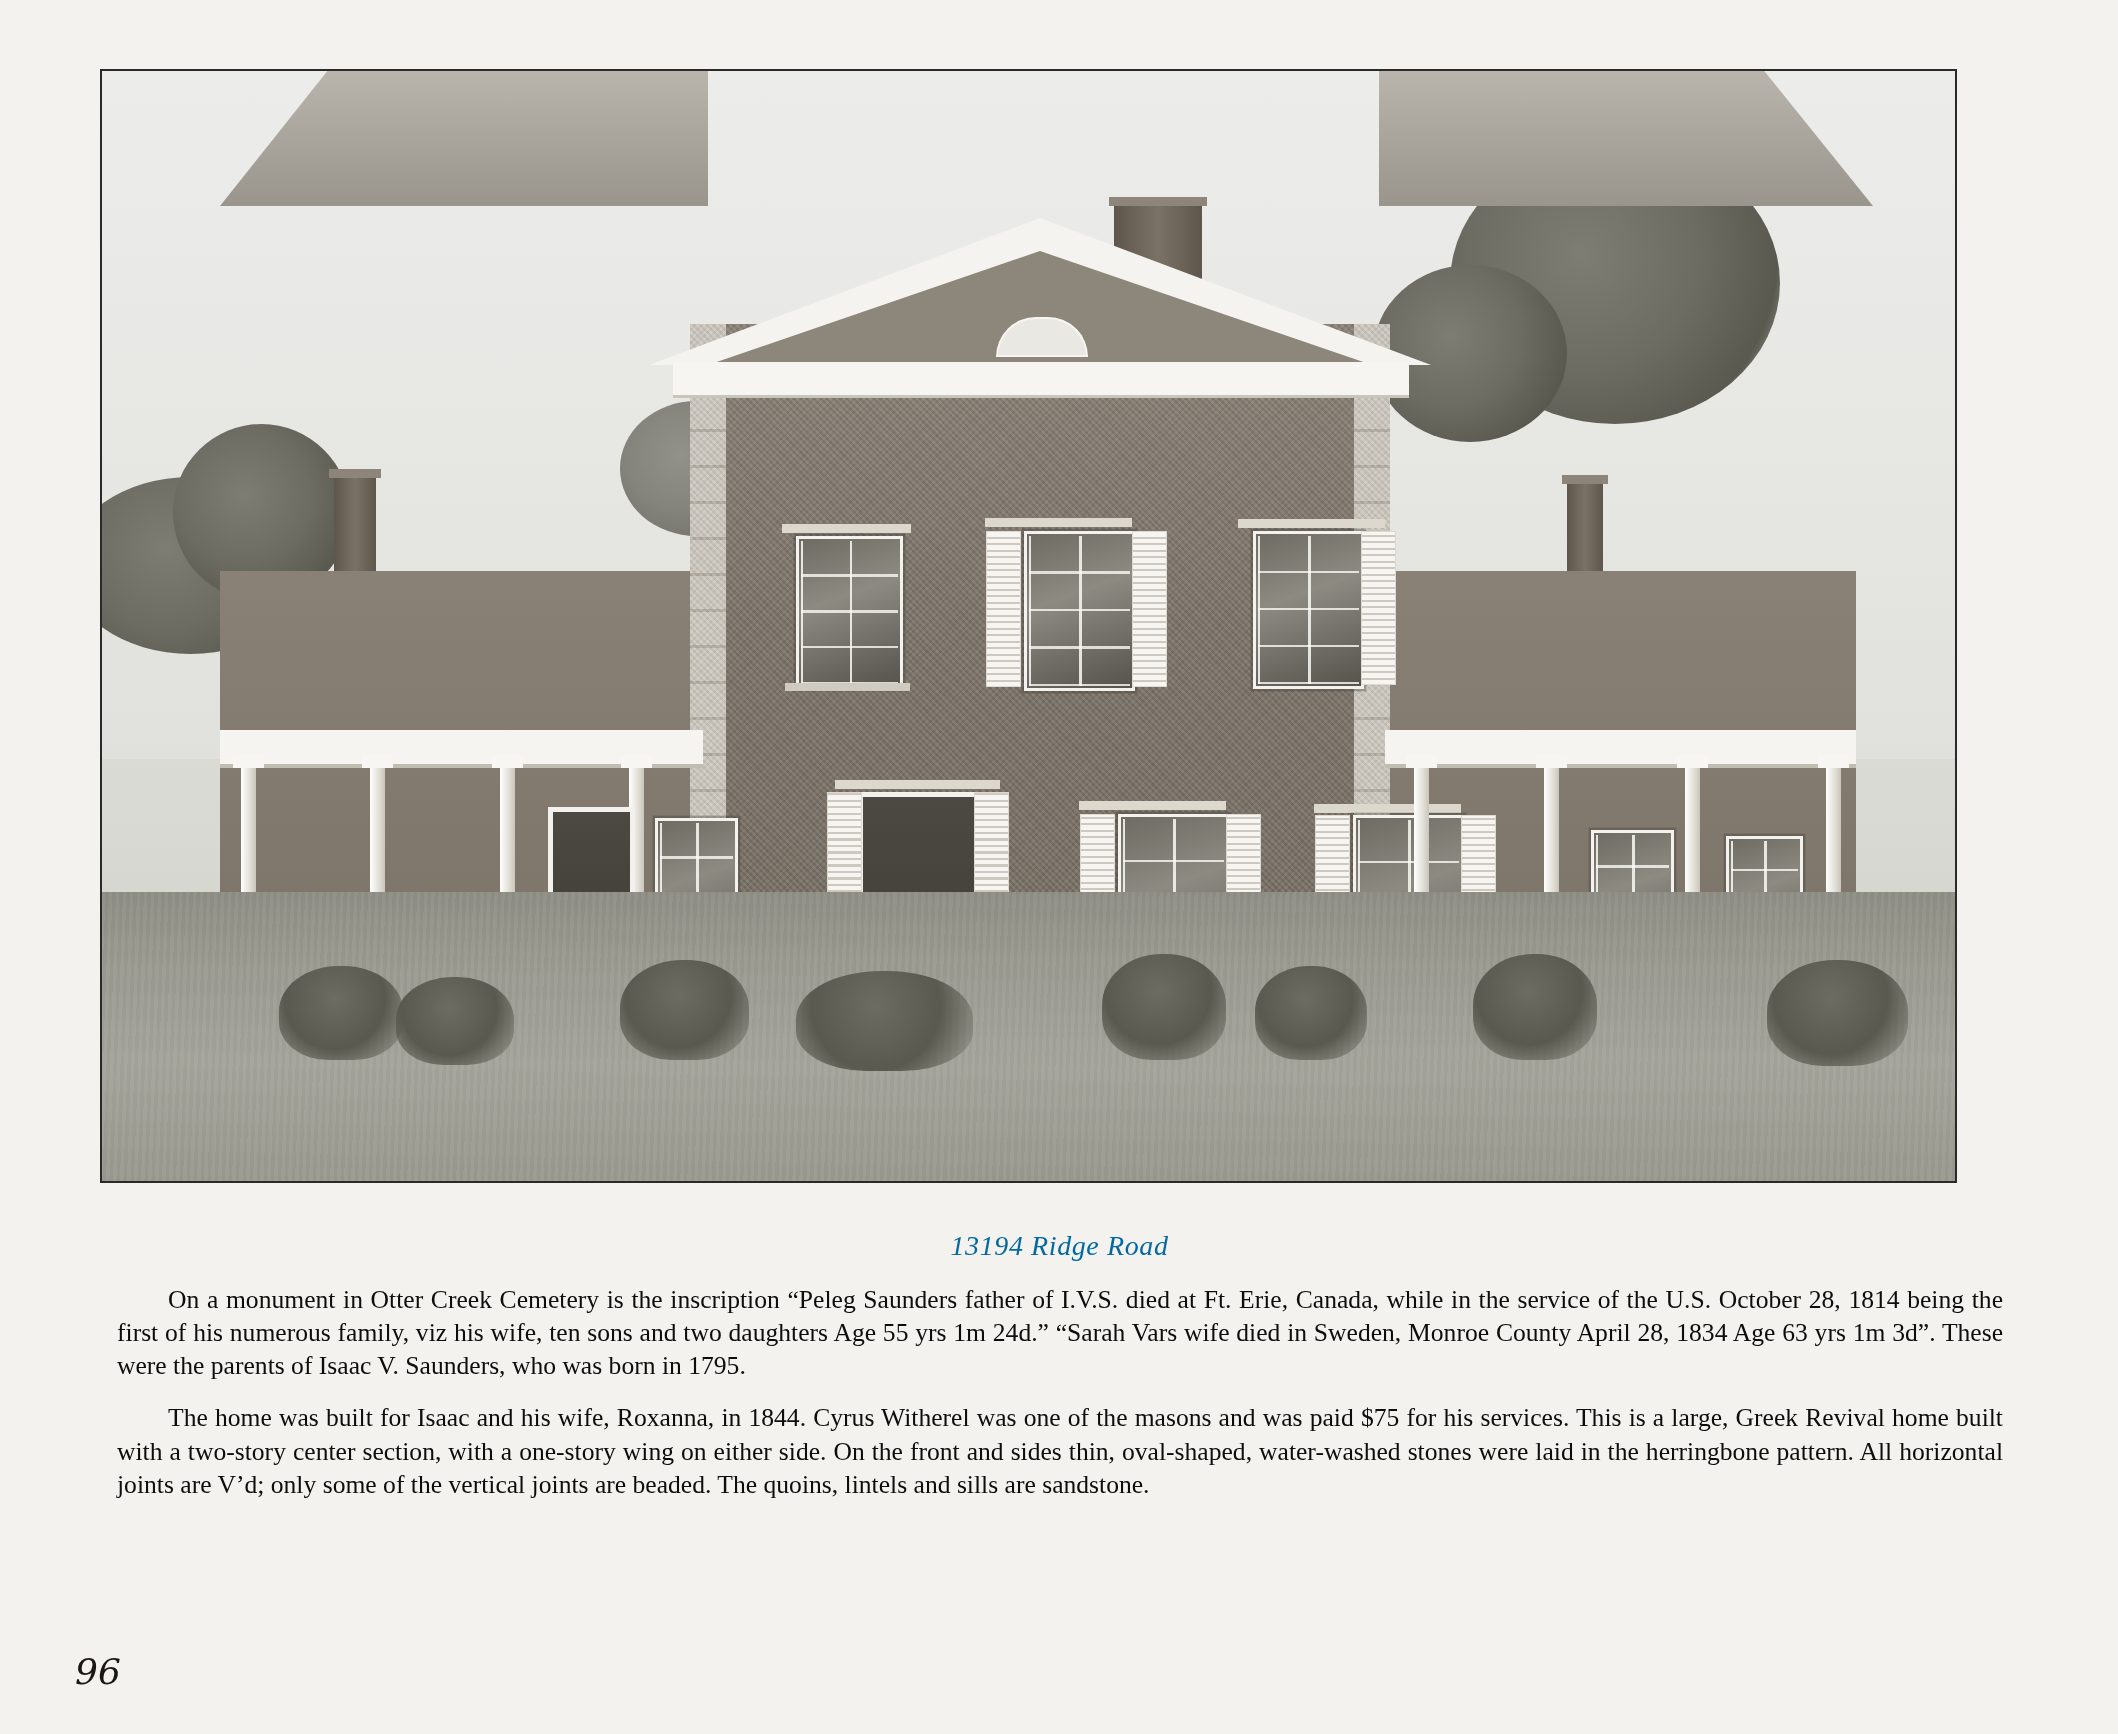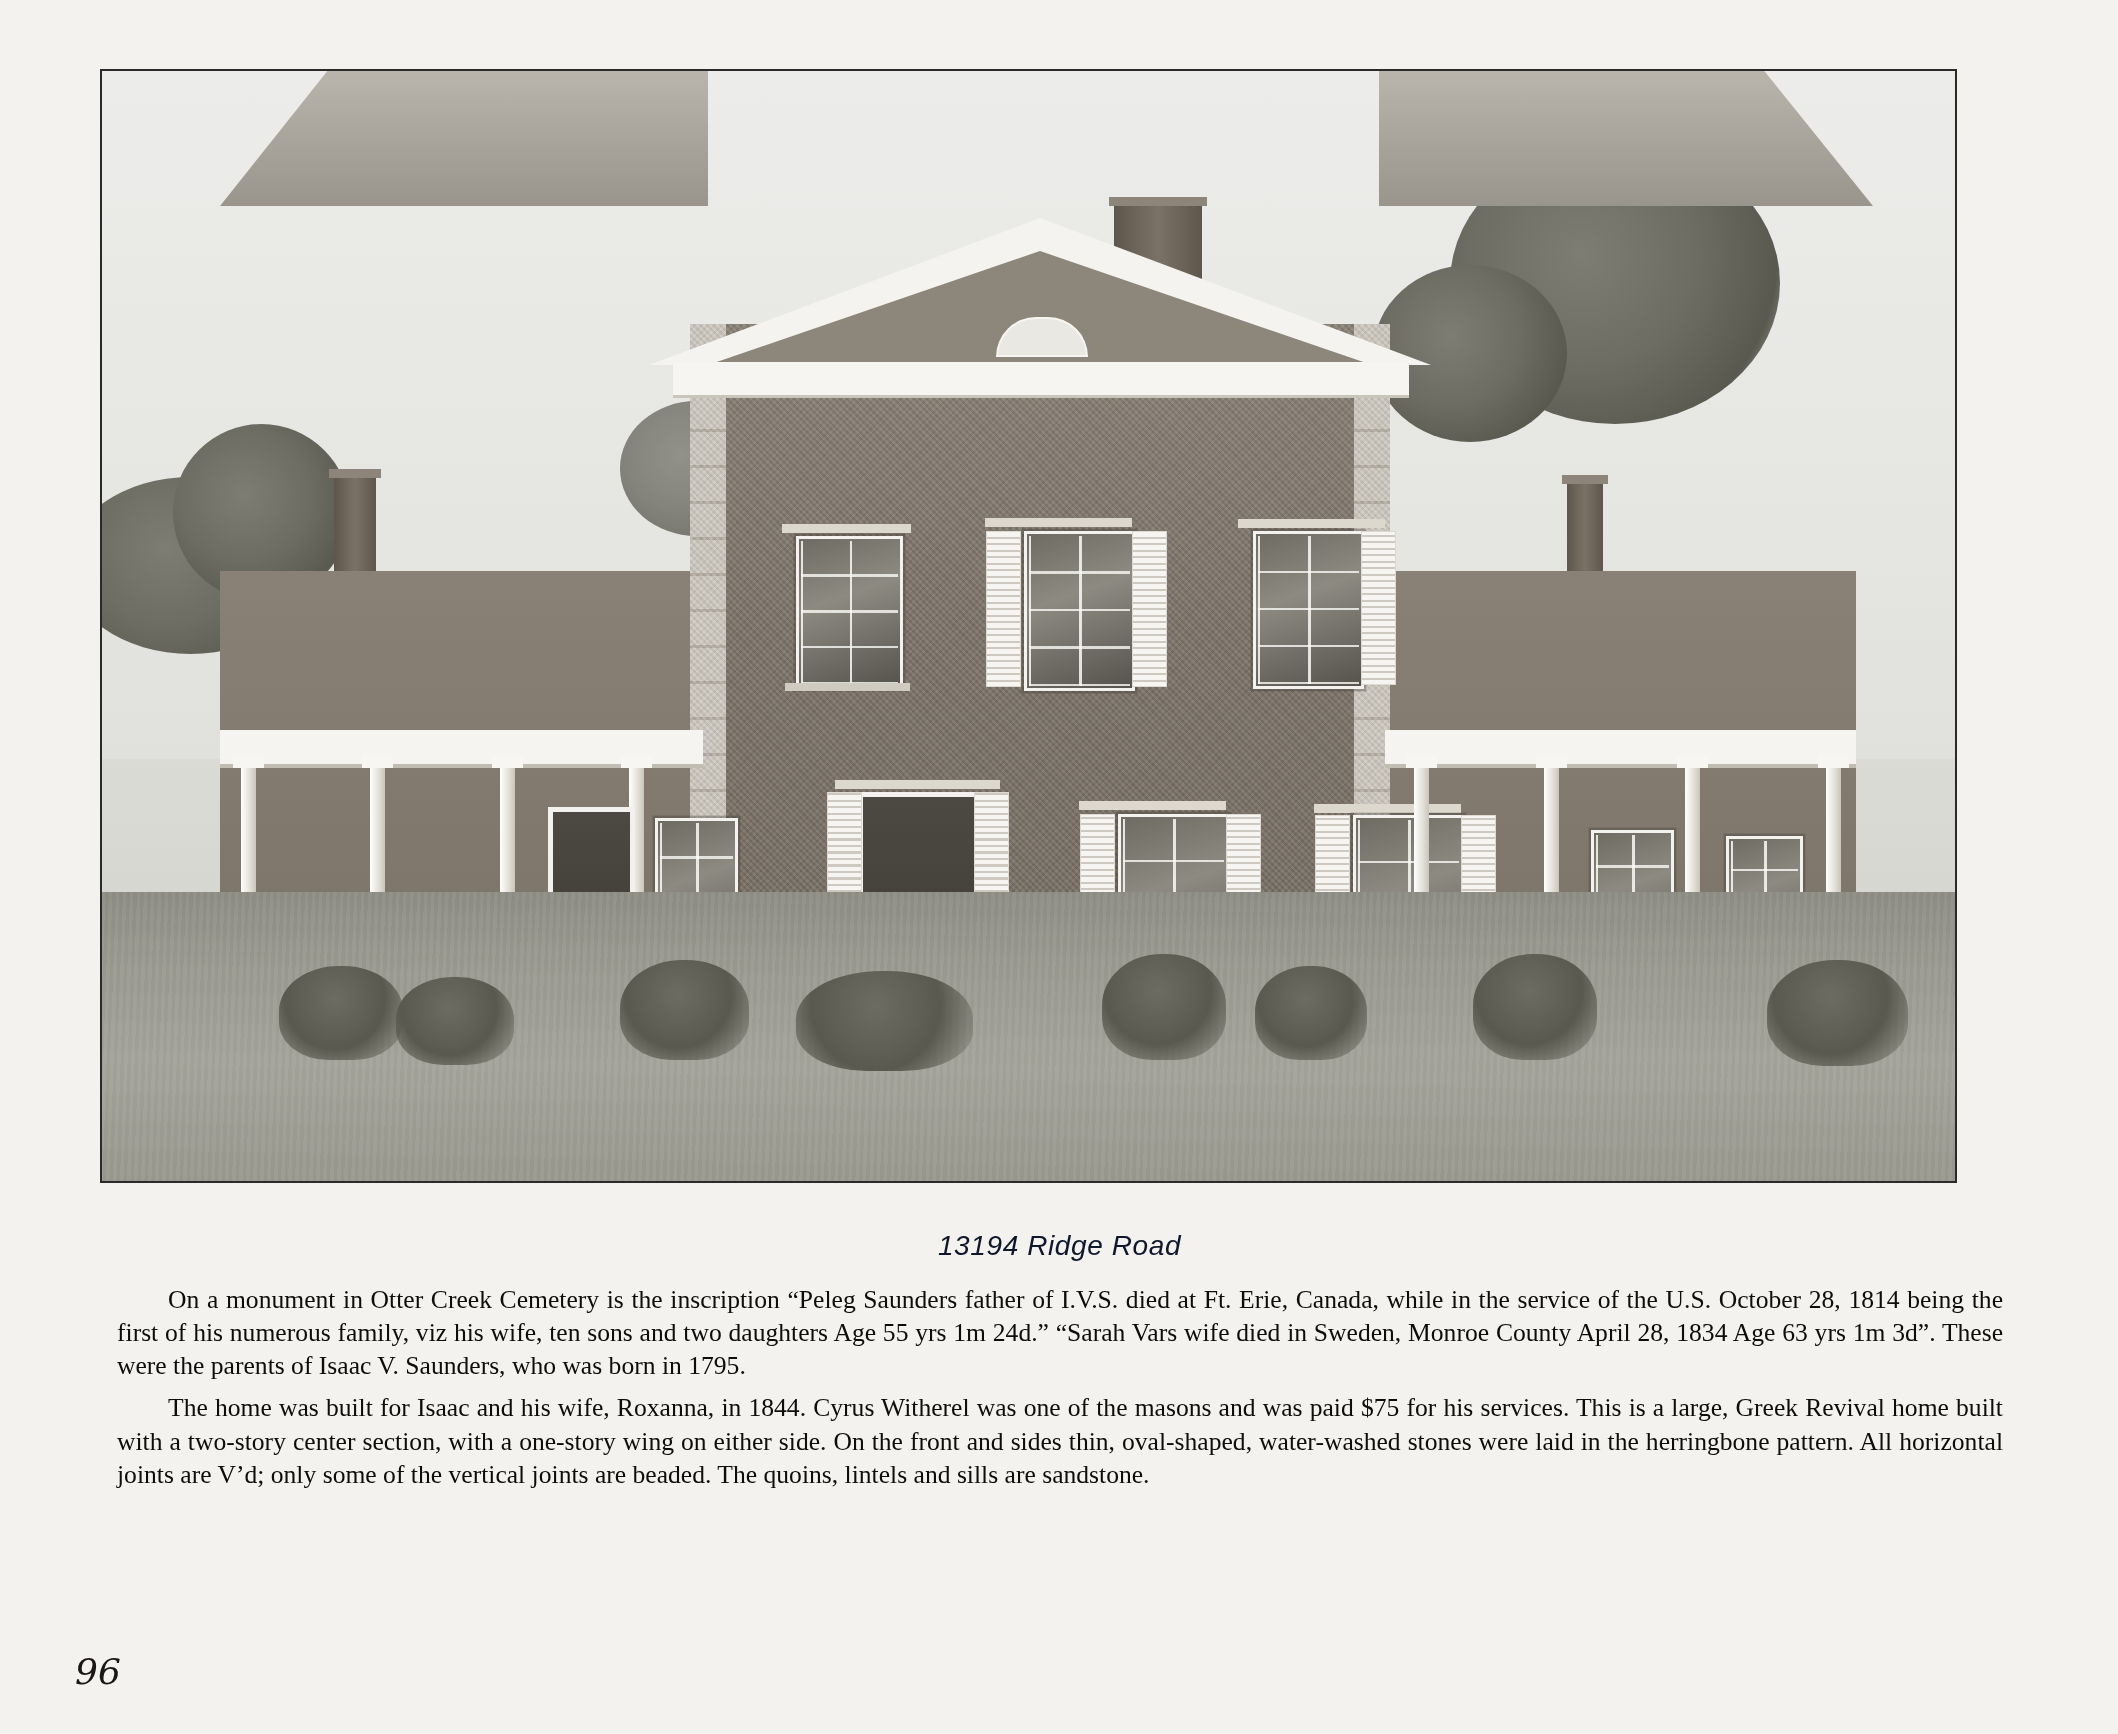--- a/index.html
+++ b/index.html
@@ -246,38 +246,38 @@
     border-radius: 48% 48% 40% 40%;
     filter: blur(0.6px);
   }
 
   
   .caption {
     position: absolute;
     left: 0; right: 0;
     top: 1230px;
     text-align: center;
-    font-family: Liberation Sans, sans-serif;
+    font-family: Liberation Serif, serif;
     font-style: italic;
     font-size: 28px;
     letter-spacing: 0.6px;
-    color: #0f172a;
+    color: #0369a1;
   }
   .body {
     position: absolute;
     left: 117px;
     top: 1283px;
     width: 1886px;
     font-size: 25.6px;
     line-height: 1.295;
     text-align: justify;
     color: #0e0d0b;
   }
   .body p { margin: 0 0 0 0; text-indent: 51px; }
-  .body p + p { margin-top: 9px; }
+  .body p + p { margin-top: 19px; }
 
   .folio {
     position: absolute;
     left: 75px;
     top: 1651px;
     font-family: "DejaVu Serif", serif;
     font-style: italic;
     font-size: 36px;
     color: #1a1714;
   }

